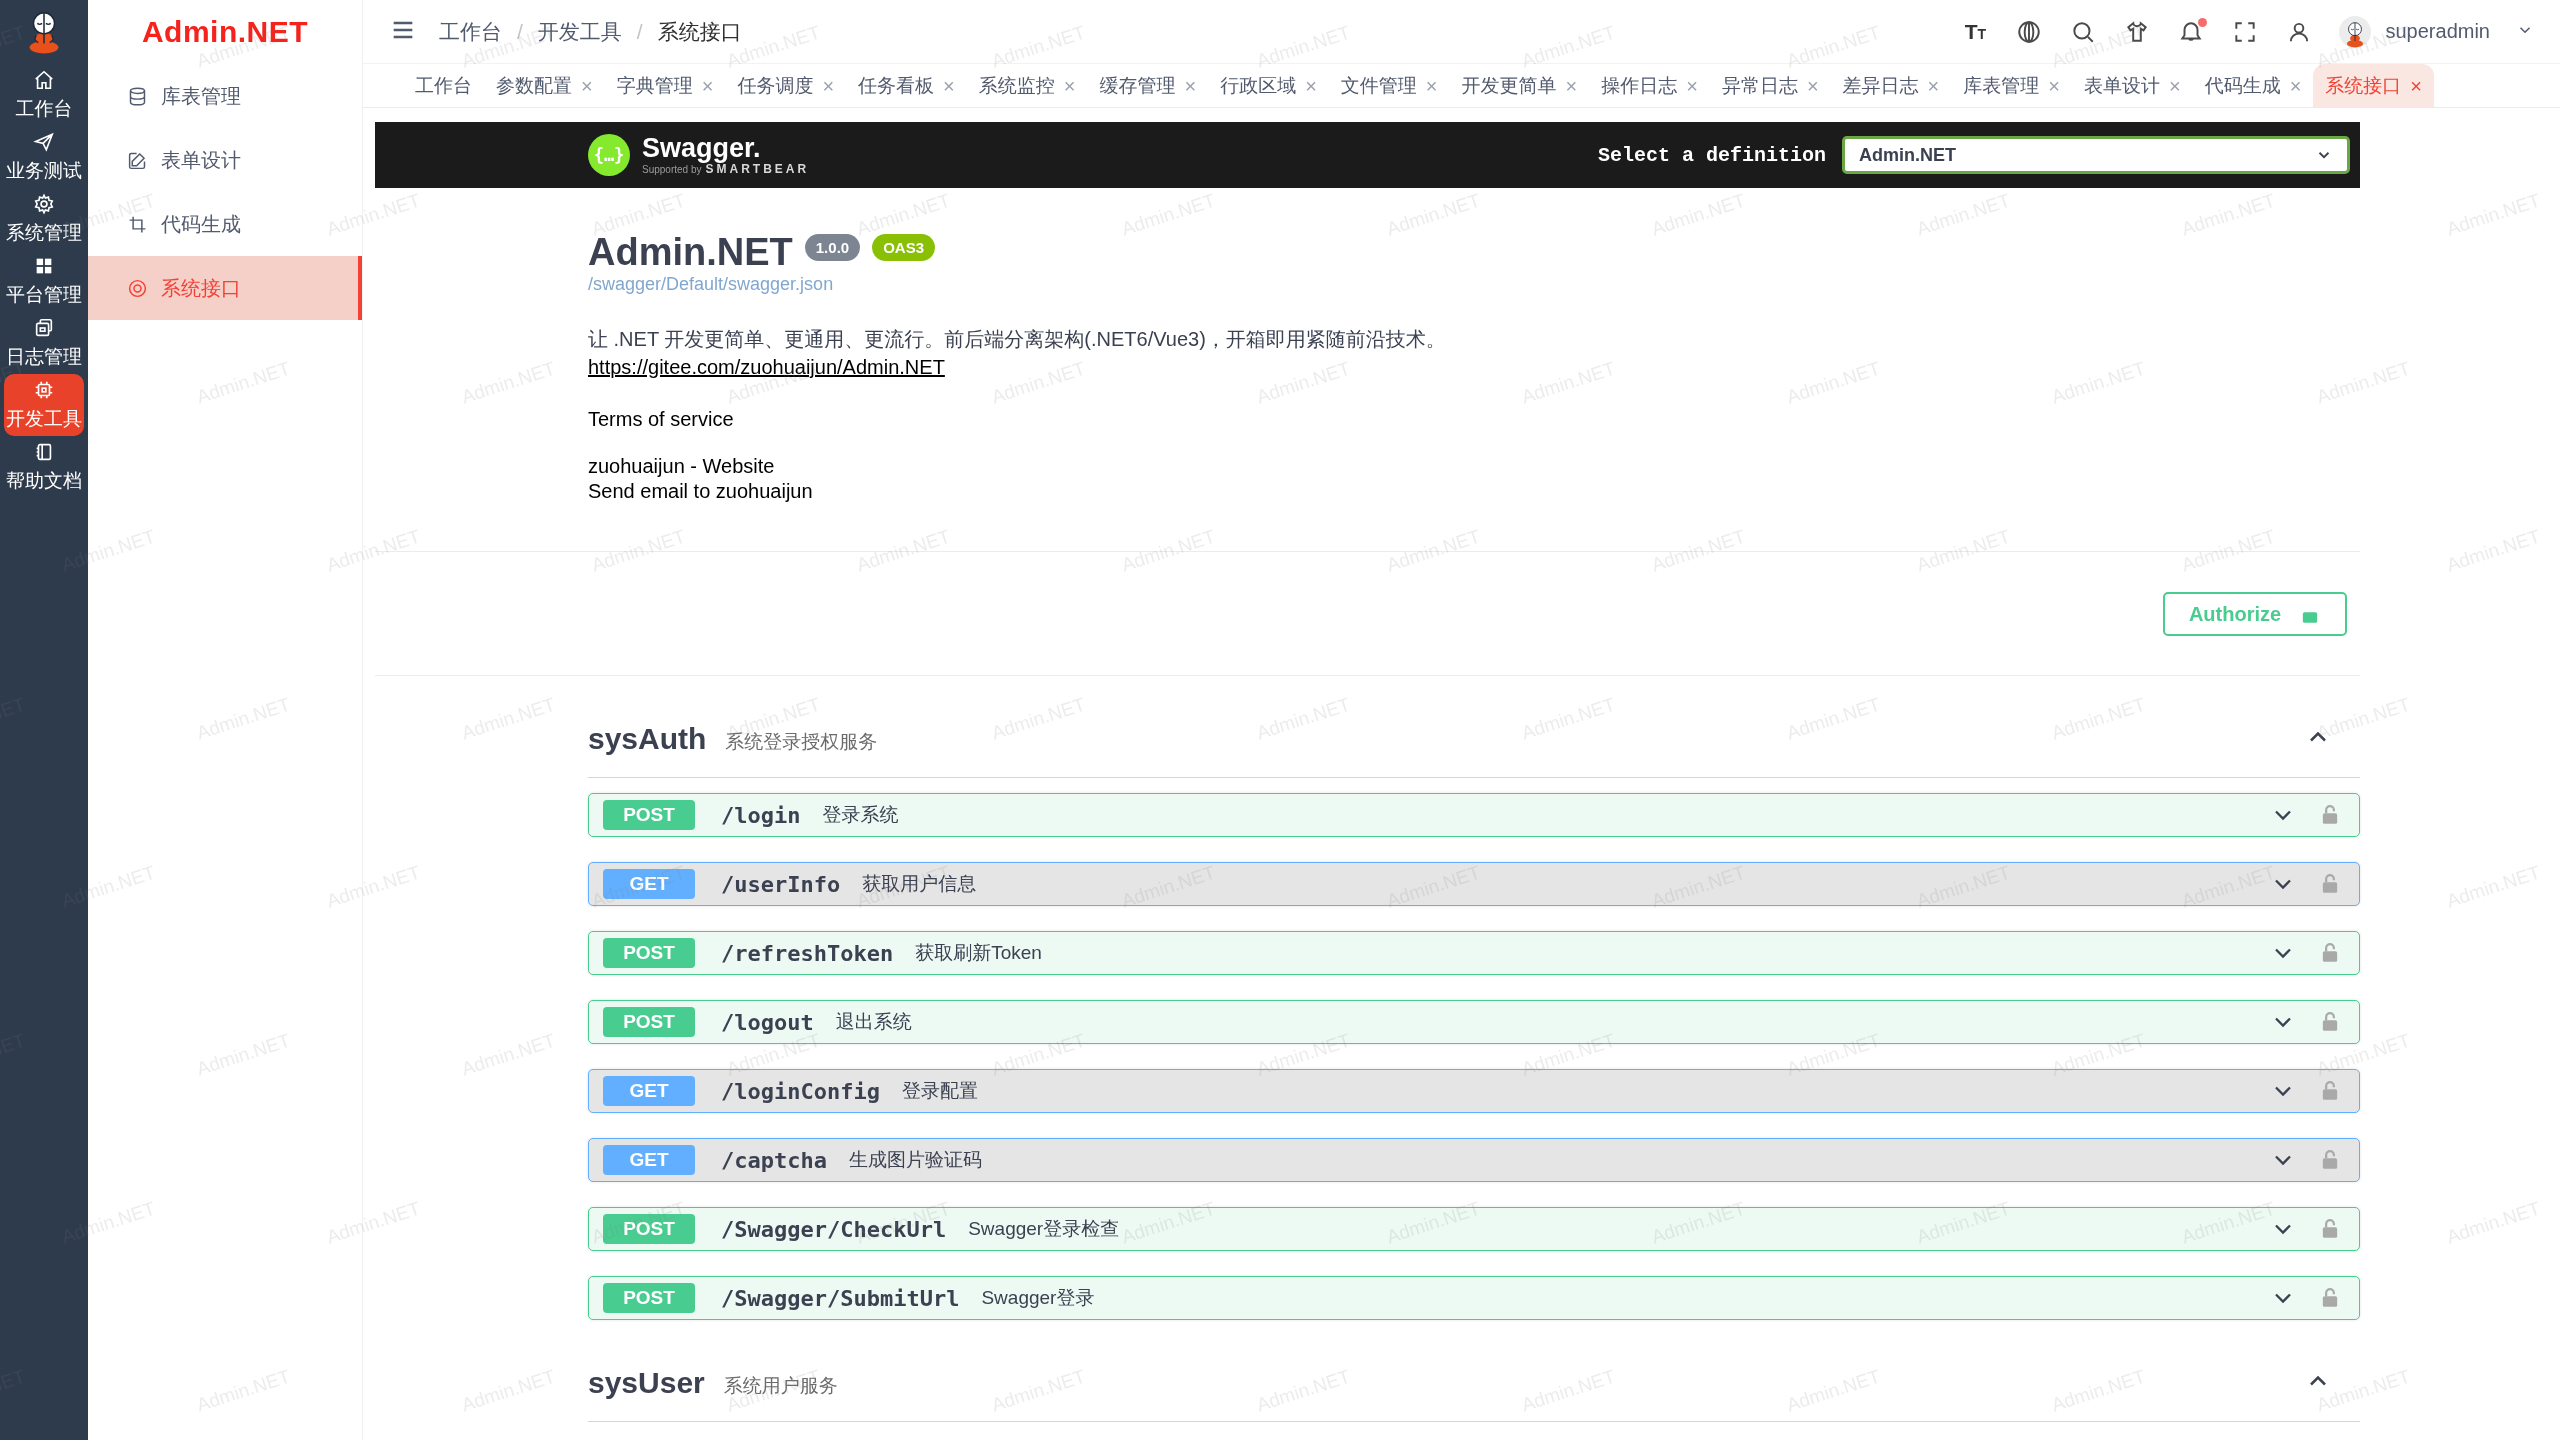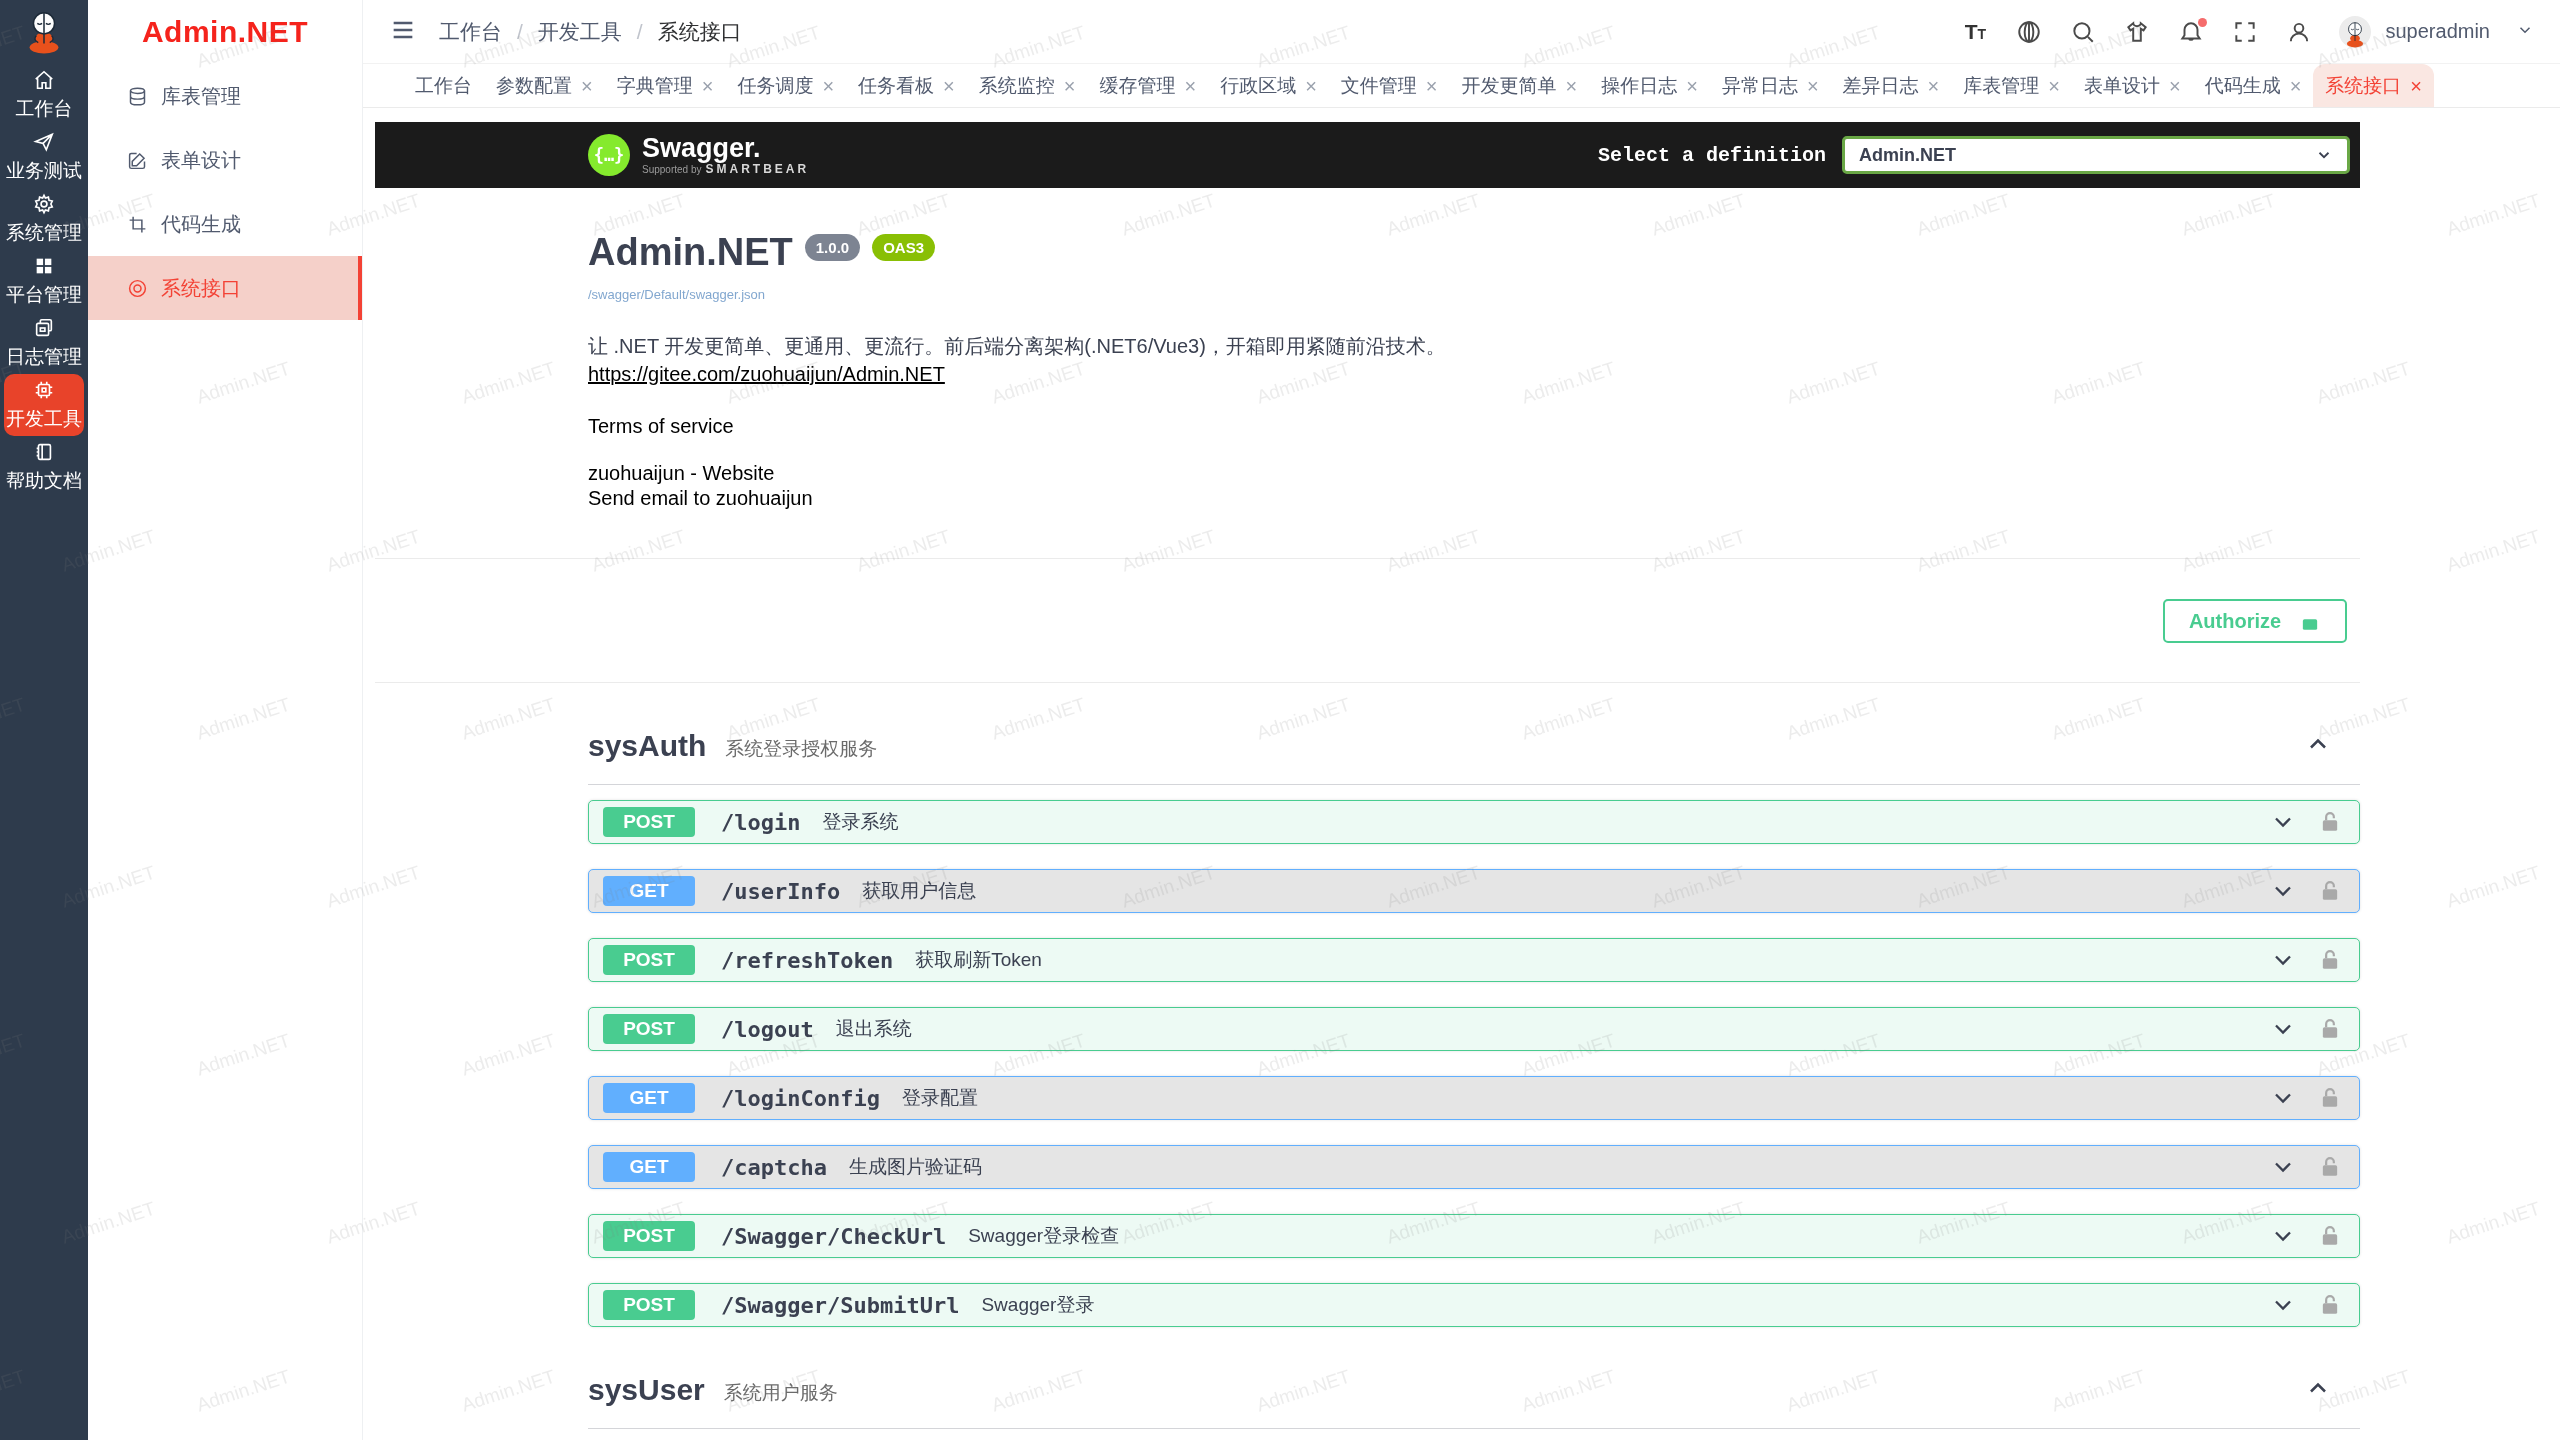--- a/index.html
+++ b/index.html
@@ -66,21 +66,21 @@
   .def-select svg { margin-left:auto; width:18px; height:18px; stroke:#3b4151; stroke-width:2.4; fill:none; }
 
   .sw-wrapper { padding-left:213px; }
 
   .info { padding-top:44px; }
   .info-title-row { display:flex; align-items:flex-start; }
   .info-title { font-size:38px; font-weight:bold; color:#3b4151; line-height:1.1; }
   .pill { display:inline-block; font-size:15px; font-weight:bold; color:#fff; border-radius:14px; padding:5px 11px; margin-left:12px; transform:translateY(2px); }
   .pill.version { background:#7d8492; }
   .pill.oas { background:#89bf04; }
-  .base-url { margin-top:13px; font-size:13px; color:#82a7cf; }
+  .base-url { font-size:18px; color:#82a7cf; }
   .info-desc { margin-top:31px; font-size:20px; color:#3b4151; line-height:1.35; }
   .a-link { display:inline-block; font-size:20px; color:#000000; cursor:pointer; }
   .a-link.u { text-decoration:underline; margin-top:3px; }
   .terms { margin-top:29px; }
   .contact { margin-top:24px; line-height:1.18; }
   .email { margin-top:2px; }
 
   .scheme-container { margin-top:48px; border-top:1px solid #ebebeb; border-bottom:1px solid #ebebeb; padding:40px 13px 39px 0; display:flex; justify-content:flex-end; }
   .authorize-btn { display:flex; align-items:center; justify-content:center; gap:18px; width:184px; height:44px; border:2px solid #49cc90; border-radius:5px; background:#fff; color:#49cc90; font-weight:bold; font-size:20px; cursor:pointer; }
   .authorize-btn svg { width:22px; height:22px; fill:#49cc90; }

